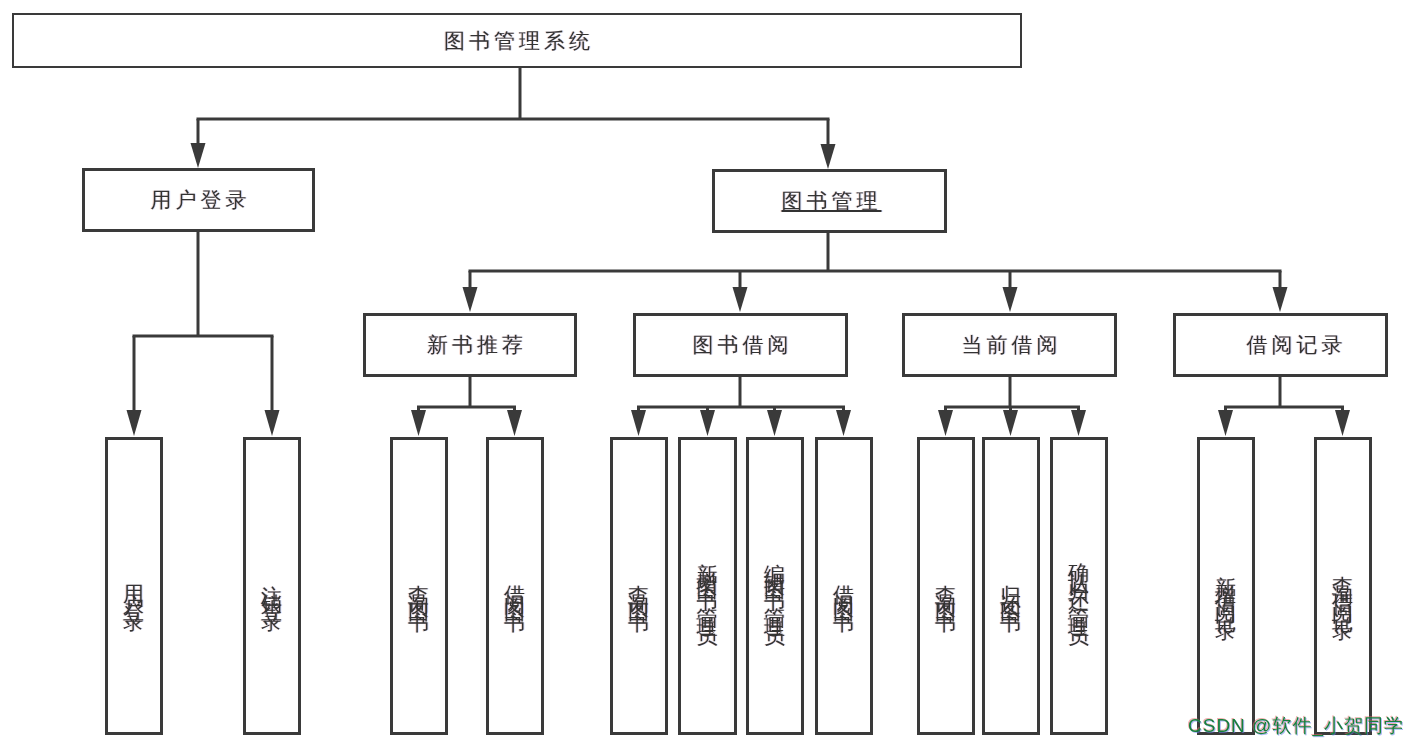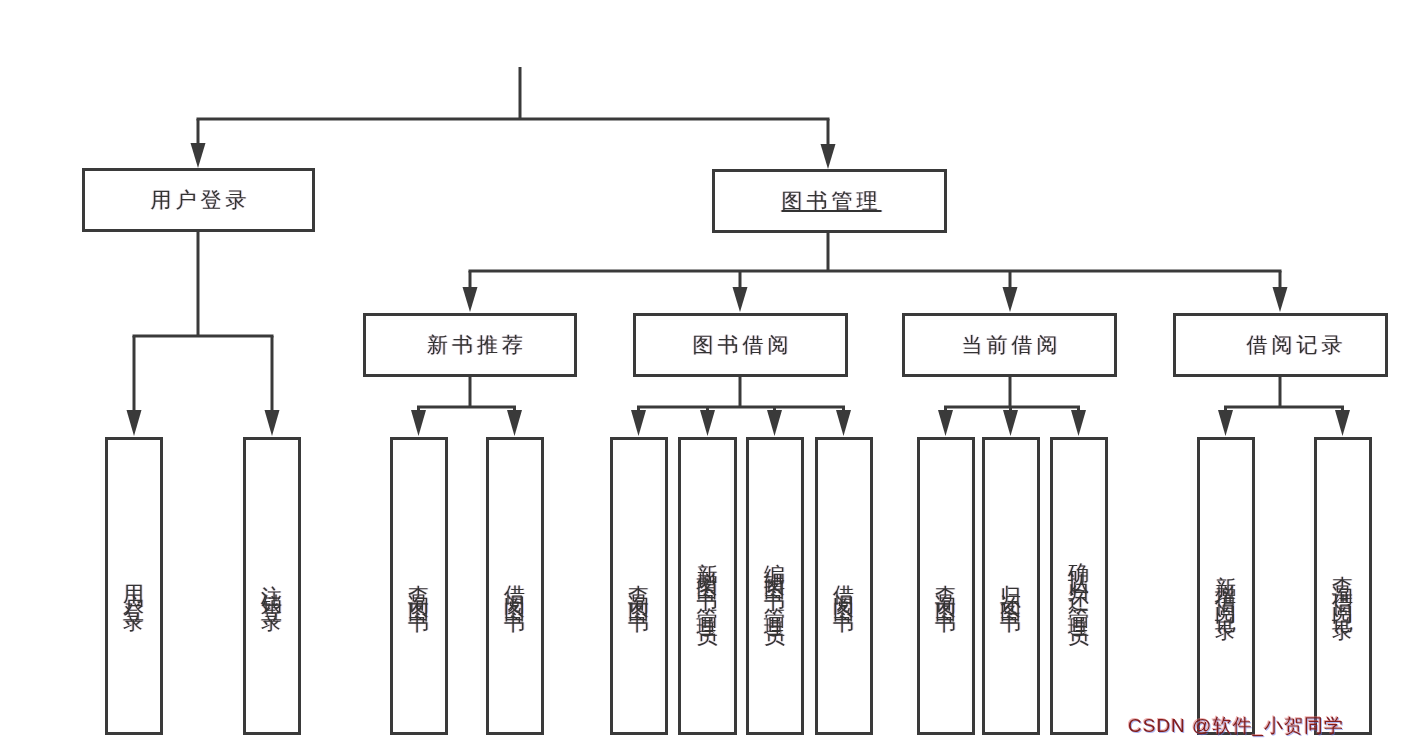--- a/index.html
+++ b/index.html
@@ -32,25 +32,25 @@
     writing-mode:vertical-rl;
     text-orientation:mixed;
     font-size:21px;
     line-height:1;
     letter-spacing:9px;
     color:#333333;
     text-shadow:-1px 0 0 rgba(224,102,60,0.25),1px 0 0 rgba(92,130,255,0.25);
   }
   .watermark{
     position:absolute;
-    left:1128px;top:713px;
+    left:1188px;top:713px;
     font-size:19px;
     letter-spacing:1px;
     white-space:nowrap;
-    color:#7f1d1d;
+    color:#15803d;
     text-shadow:-1px -1px 0 rgba(228,110,110,0.55),1px 1px 0 rgba(105,125,235,0.55);
     z-index:5;
   }
 </style>
 </head>
 <body>
 
 <div class="stage">
 
   <svg class="wires" viewBox="0 0 1405 747" xmlns="http://www.w3.org/2000/svg">
@@ -112,20 +112,23 @@
       <polygon points="767,410 782,410 774.5,436"></polygon>
       <polygon points="836,410 851,410 843.5,436"></polygon>
       <polygon points="938,410 953,410 945.5,436"></polygon>
       <polygon points="1003,410 1018,410 1010.5,436"></polygon>
       <polygon points="1071,410 1086,410 1078.5,436"></polygon>
       <polygon points="1218,410 1233,410 1225.5,436"></polygon>
       <polygon points="1335,410 1350,410 1342.5,436"></polygon>
     </g>
   </svg>
 
+  <div class="node root" style="left:12px;top:13px;width:1010px;height:55px;">
+    <span class="hlabel">图书管理系统</span>
+  </div>
 
   <div class="node" style="left:82px;top:168px;width:233px;height:64px;">
     <span class="hlabel">用户登录</span>
   </div>
   <div class="node" style="left:712px;top:169px;width:235px;height:64px;text-decoration:underline;">
     <span class="hlabel">图书管理</span>
   </div>
 
   <div class="node" style="left:363px;top:313px;width:214px;height:64px;padding-left:10px;">
     <span class="hlabel">新书推荐</span>

